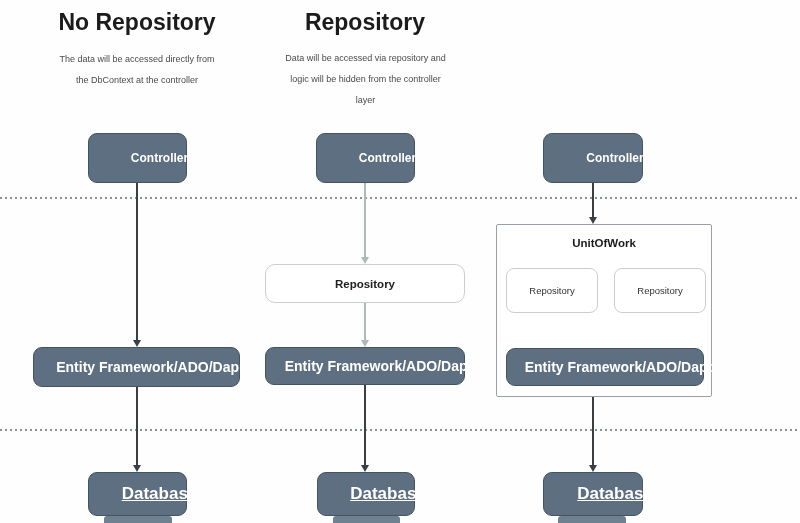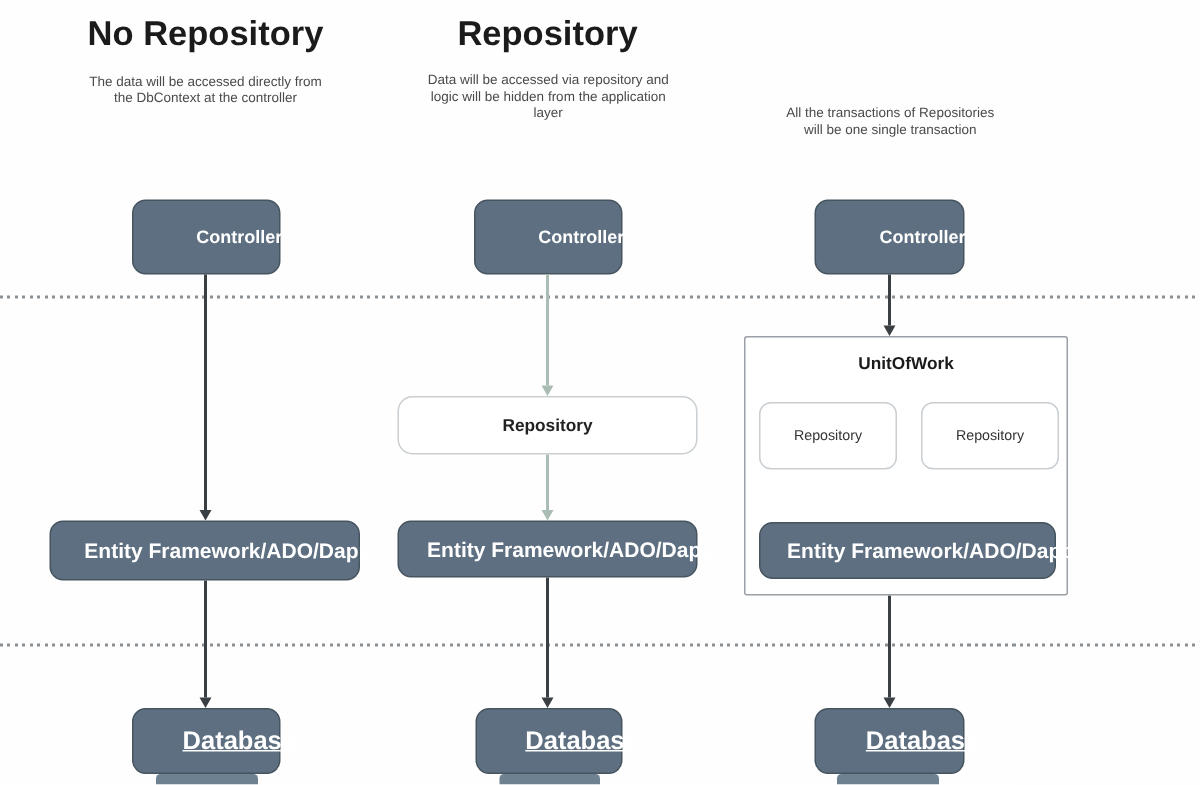--- a/index.html
+++ b/index.html
@@ -7,21 +7,21 @@
     position:relative;width:800px;height:523px;background:#fefefe;
     overflow:hidden;font-family:"Liberation Sans",sans-serif;
   }
   .abs{position:absolute;}
   .col-title{
     font-size:23px;font-weight:bold;color:var(--title-text,#1b1b1b);
     text-align:center;line-height:21px;
   }
   .col-subtitle{
     font-size:9px;color:var(--subtitle-text,#4a4a4a);
-    text-align:center;line-height:11px;
+    text-align:center;line-height:21px;
   }
   .box-dark{
     background:var(--box-fill,#5d6f80);
     border:1px solid var(--box-border,#45545f);
     border-radius:9px;color:var(--box-text,#ffffff);
     display:flex;align-items:center;justify-content:center;
     font-weight:bold;box-sizing:border-box;padding-left:44px;
   }
   .box-dark.controller{font-size:12px;}
   .box-dark.ef{font-size:14px;white-space:nowrap;}
@@ -60,22 +60,21 @@
 </style>
 </head>
 <body>
 
 <div id="canvas">
 
   <div class="abs col-title" style="left:37px;top:12px;width:200px;">No Repository</div>
   <div class="abs col-title" style="left:265px;top:12px;width:200px;">Repository</div>
 
   <div class="abs col-subtitle" style="left:57px;top:49px;width:160px;">The data will be accessed directly from the DbContext at the controller</div>
-  <div class="abs col-subtitle" style="left:285px;top:48px;width:161px;">Data will be accessed via repository and logic will be hidden from the application layer</div>
-  <div class="abs col-subtitle" style="left:522px;top:70px;width:143px;">All the transactions of Repositories will be one single transaction</div>
+  <div class="abs col-subtitle" style="left:285px;top:48px;width:161px;">Data will be accessed via repository and logic will be hidden from the controller layer</div>
 
   <div class="abs dashed-line" style="top:197px;"></div>
   <div class="abs dashed-line" style="top:429px;"></div>
 
   <div class="abs box-dark controller" style="left:88px;top:133px;width:99px;height:50px;">
     <span>Controller</span>
   </div>
   <div class="abs box-dark controller" style="left:316px;top:133px;width:99px;height:50px;">
     <span>Controller</span>
   </div>

